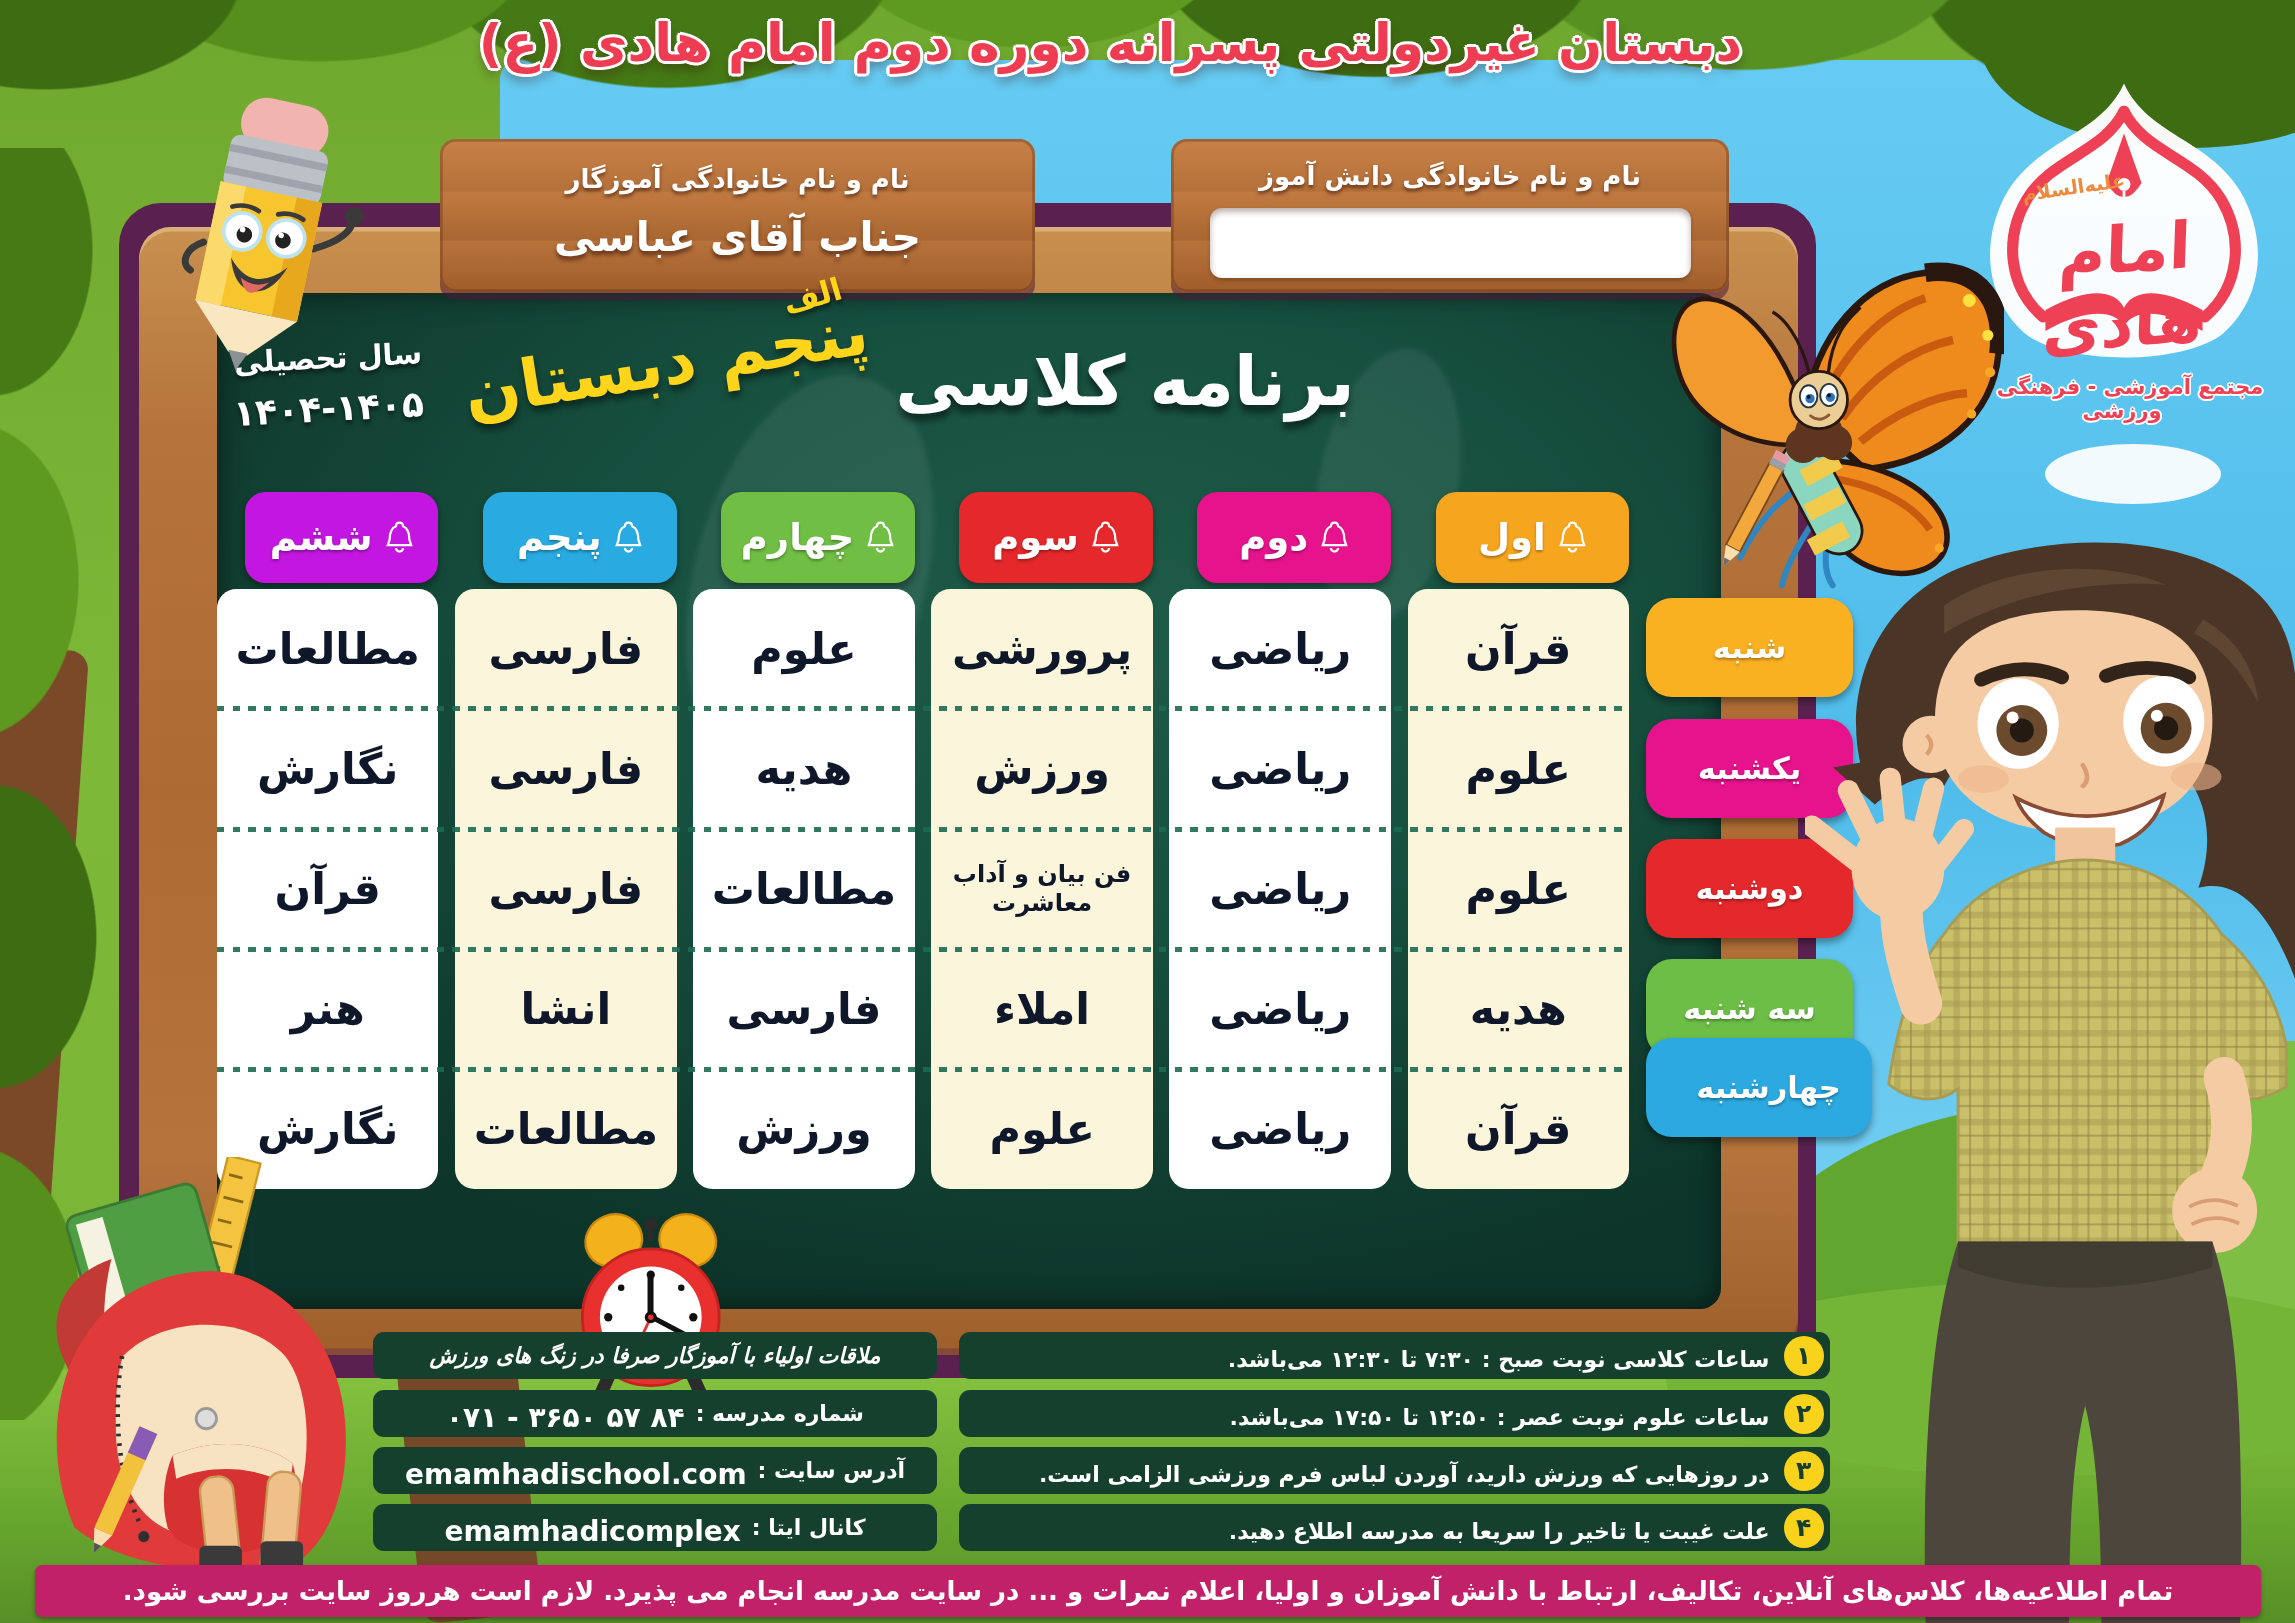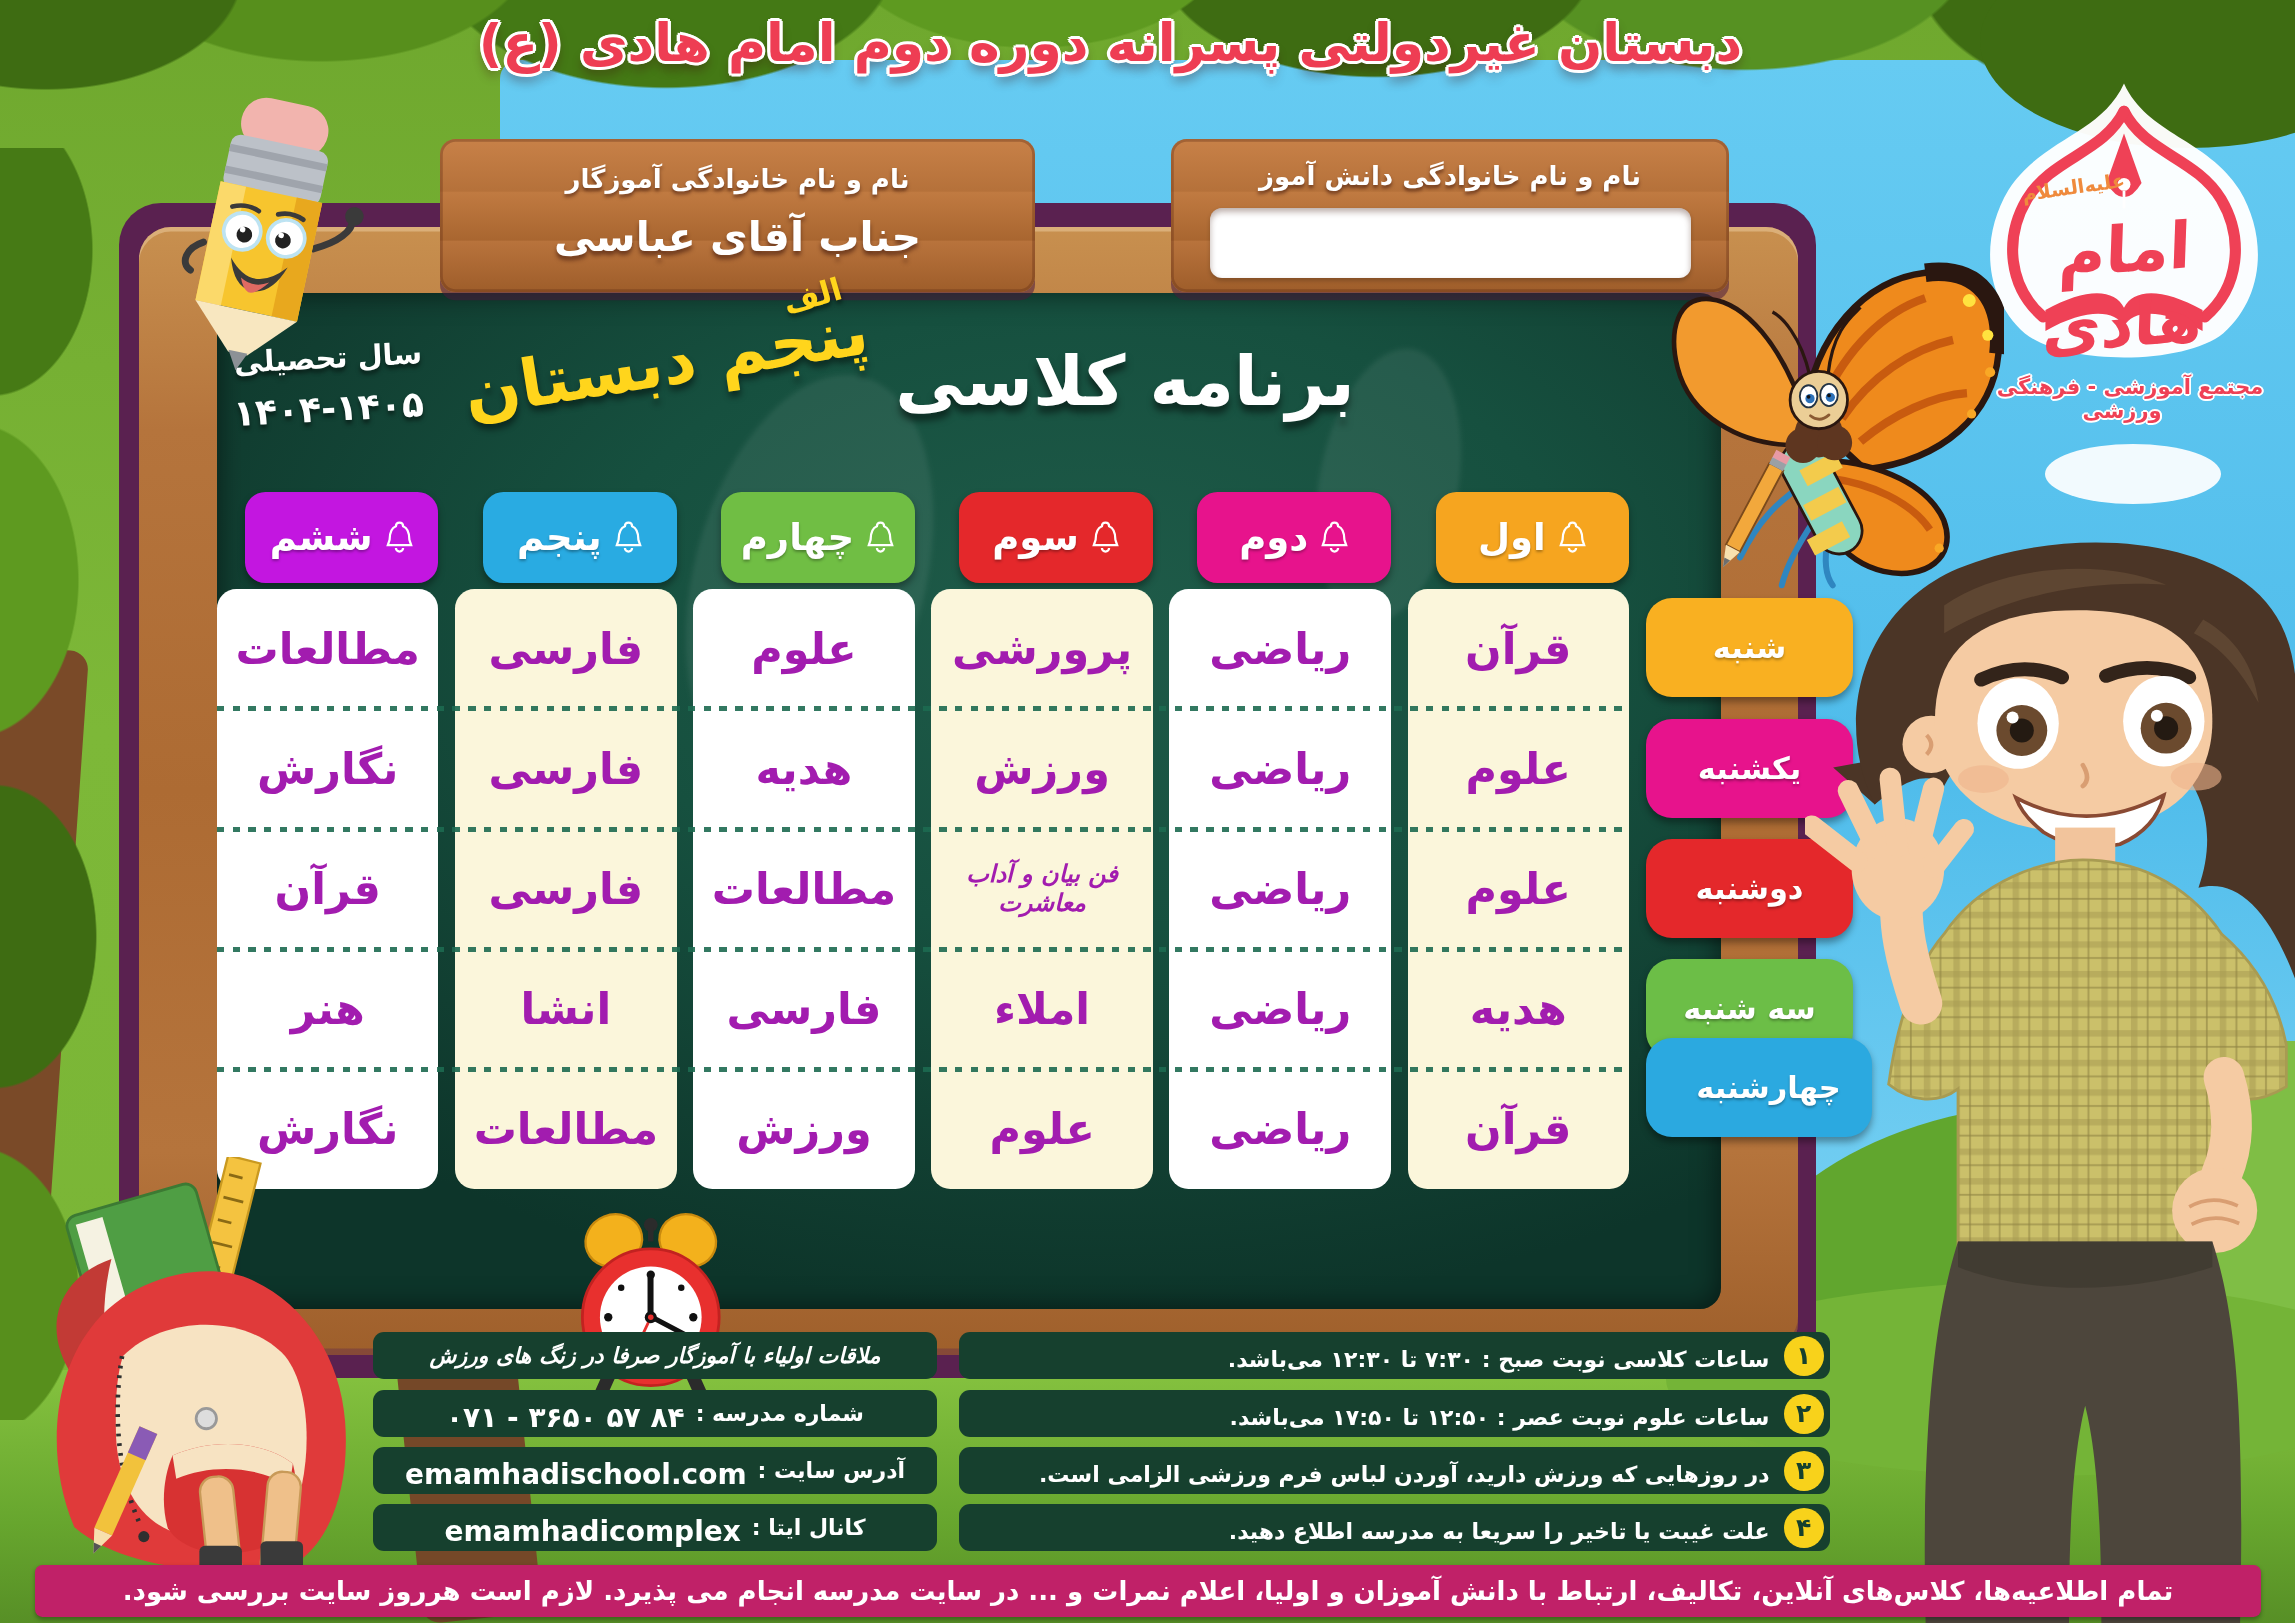--- a/index.html
+++ b/index.html
@@ -68,26 +68,26 @@
     text-shadow:0 6.5px 7.4px rgba(0,0,0,.5);}
 
   
   .schedule{left:217px;top:492px;width:1412px;direction:rtl;display:grid;
     grid-template-columns:repeat(6,1fr);column-gap:16.7px;grid-template-rows:91px 5.6px repeat(5,120px);}
   .chip{border-radius:20.4px;display:flex;align-items:center;justify-content:center;gap:12px;
     color:#fff;font-size:37px;box-shadow:0 4.6px 7.4px rgba(0,0,0,.35);text-shadow:0 2.3px 2.8px rgba(0,0,0,.3);margin-left:28px;}
   .chip svg{width:29px;height:36px;}
   .spacer{grid-column:1/-1;}
   .cell{display:flex;align-items:center;justify-content:center;text-align:center;
-    color:#a21caf;font-size:43px;}
+    color:#0f172a;font-size:43px;}
   .cell.cream{background:#FBF6DB;}
   .cell.white{background:#FFFFFF;}
   .cell.row-first{border-radius:19.4px 19.4px 0 0;}
   .cell.row-last{border-radius:0 0 19.4px 19.4px;}
-  .cell.small{font-size:24px;line-height:1.2;padding:0 6.5px;font-style:italic;}
+  .cell.small{font-size:24px;line-height:1.2;padding:0 6.5px;}
   .separator{height:4.6px;background:repeating-linear-gradient(90deg,#1C6A50 0 7.4px,transparent 7.4px 15.7px);opacity:.9;}
 
   .day-chip{left:1646px;width:207px;height:99px;border-radius:26px;color:#fff;font-size:30.5px;
     display:flex;align-items:center;justify-content:center;box-shadow:0 4.6px 7.4px rgba(0,0,0,.35);
     text-shadow:0 2.3px 2.8px rgba(0,0,0,.3);}
 
   
   .info-bar{left:373px;width:564px;height:47px;background:#16402E;border-radius:11px;
     color:#fff;display:flex;align-items:center;justify-content:center;gap:11px;direction:rtl;padding:0 12px;box-sizing:border-box;white-space:nowrap;}
   .info-bar .label{font-size:22px;}

